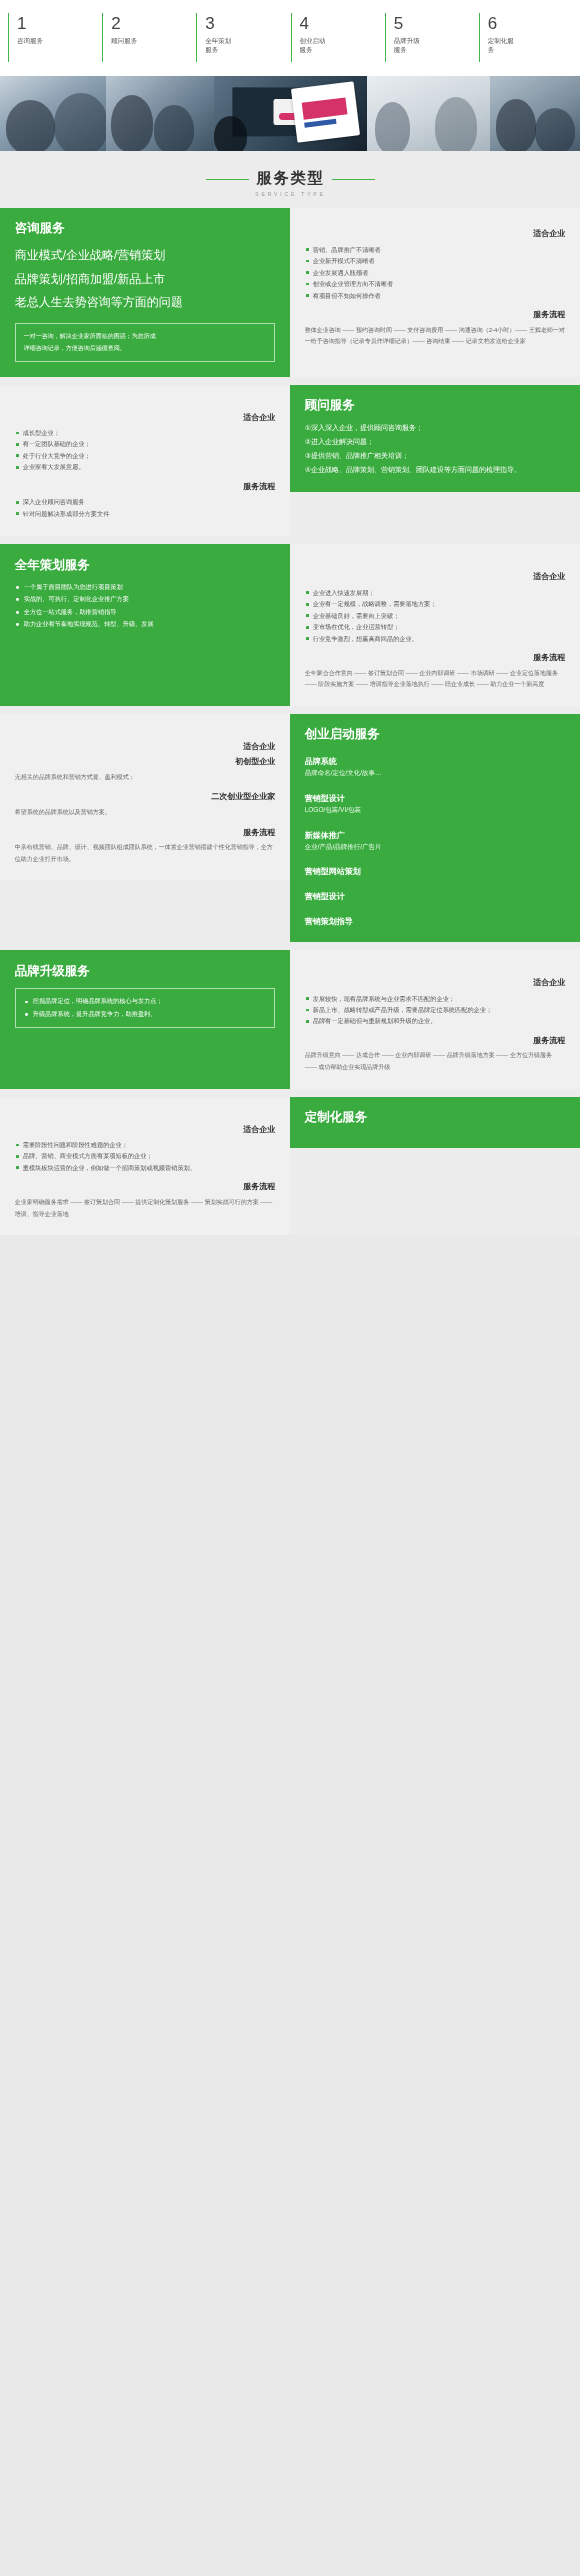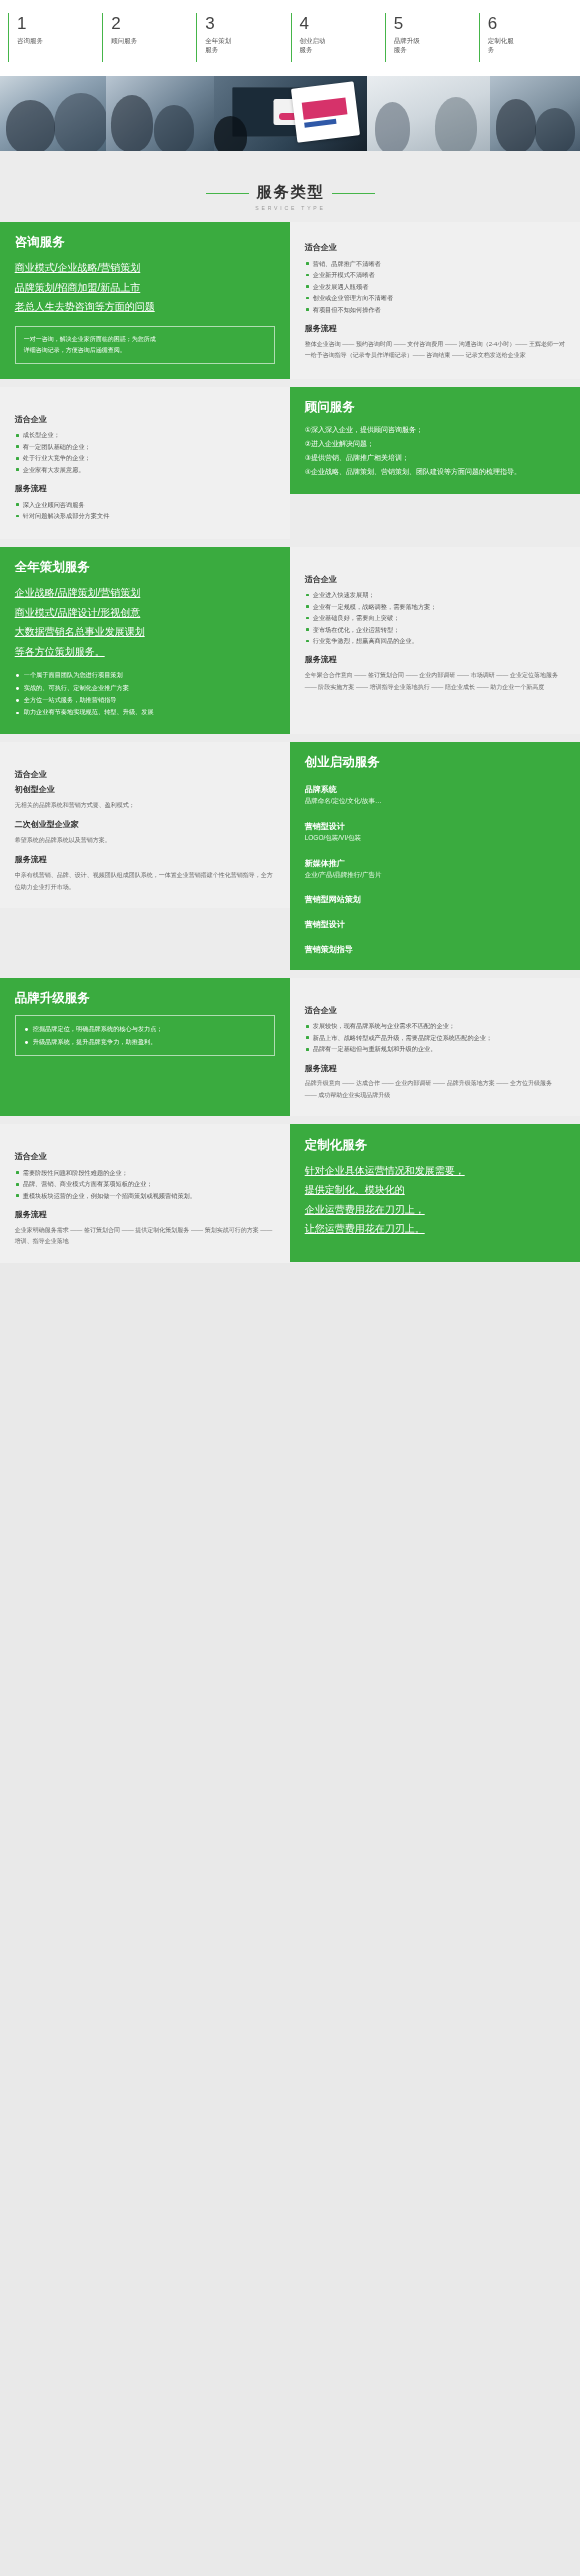--- a/index.html
+++ b/index.html
@@ -78,21 +78,20 @@
   .card-right:before{
     content:""; position:absolute; left:9px; top:35px; width:32px; height:4.5px;
     background:#2f58a7;
   }
 
   
   .sect-title-wrap {
     background:#ececec;
     text-align:center;
     padding:17px 0 10.2px 0;
-    margin-top:14px;
   }
   .sect-title {
     font-size:15.3px;
     color:#333;
     letter-spacing:1.7px;
     font-weight:bold;
     display:inline-block;
     position:relative;
     padding:0 54px;
   }
@@ -118,28 +117,28 @@
   .grey  { background:#f0f0f0; color:#444; }
   .col-left { width:290px; }
   .col-right{ width:290px; }
 
   .blk-title {
     font-size:12.5px; font-weight:bold; margin:1.1px 0 8px 0; line-height:1.2;
   }
   .green .blk-title { color:#fff; }
 
   .lead {
-    font-size:10px; line-height:1.95; margin:0 0 8px 0;text-decoration:underline;
+    font-size:12px; line-height:1.95; margin:0 0 8px 0;
   }
   .green .lead { color:#ffffff; }
 
   .sub-h {
     font-size:8px; font-weight:bold; margin:8px 0 4.5px 0;
   }
-  .grey .sub-h { color:#333; }
+  .grey .sub-h { color:#333;text-align:right; }
 
   ul.dots { list-style:none; margin:0 0 2.3px 0; padding:0; }
   ul.dots li {
     font-size:6.2px; line-height:1.85; position:relative; padding-left:8px; color:#555;
   }
   ul.dots li:before {
     content:""; position:absolute; left:1.1px; top:4.5px; width:2.8px; height:2.8px;
     background:#3aab3f; border-radius:0.6px;
   }
 
@@ -295,26 +294,20 @@
         <li>②进入企业解决问题；</li>
         <li>③提供营销、品牌推广相关培训；</li>
         <li>④企业战略、品牌策划、营销策划、团队建设等方面问题的梳理指导。</li>
       </ol>
     </div>
   </div>
 
   <div class="row">
     <div class="col col-left green">
       <div class="blk-title">全年策划服务</div>
-      <div class="lead">
-        <div>企业战略/品牌策划/营销策划</div>
-        <div>商业模式/品牌设计/形视创意</div>
-        <div>大数据营销名总事业发展课划</div>
-        <div>等各方位策划服务。</div>
-      </div>
       <ul class="bullets-white">
         <li>一个属于面目团队为您进行项目策划</li>
         <li>实战的、可执行、定制化企业推广方案</li>
         <li>全方位一站式服务，助推营销指导</li>
         <li>助力企业有节奏地实现规范、转型、升级、发展</li>
       </ul>
     </div>
     <div class="col col-right grey pad-top-sm">
       <div class="sub-h">适合企业</div>
       <ul class="dots">
@@ -381,23 +374,17 @@
       <ul class="dots">
         <li>需要阶段性问题和阶段性难题的企业；</li>
         <li>品牌、营销、商业模式方面有某项短板的企业；</li>
         <li>重模块板块运营的企业，例如做一个招商策划或视频营销策划。</li>
       </ul>
       <div class="sub-h">服务流程</div>
       <p class="flow">企业家明确服务需求 —— 签订策划合同 —— 提供定制化策划服务 —— 策划实战可行的方案 —— 培训、指导企业落地</p>
     </div>
     <div class="col col-right green">
       <div class="blk-title">定制化服务</div>
-      <div class="lead">
-        <div>针对企业具体运营情况和发展需要，</div>
-        <div>提供定制化、模块化的</div>
-        <div>企业运营费用花在刀刃上，</div>
-        <div>让您运营费用花在刀刃上。</div>
-      </div>
     </div>
   </div>
 
 </div>
 
 
 </body></html>

